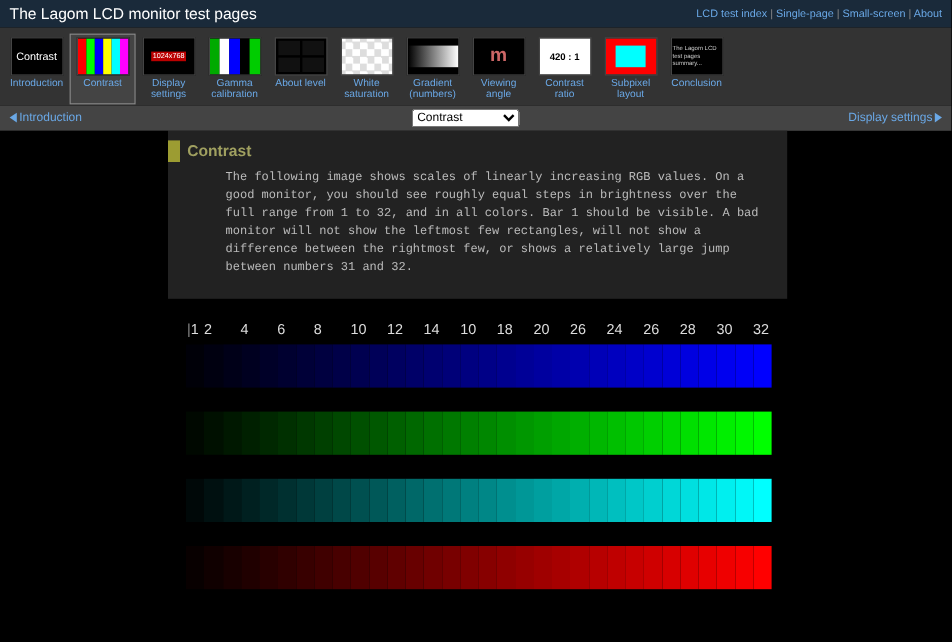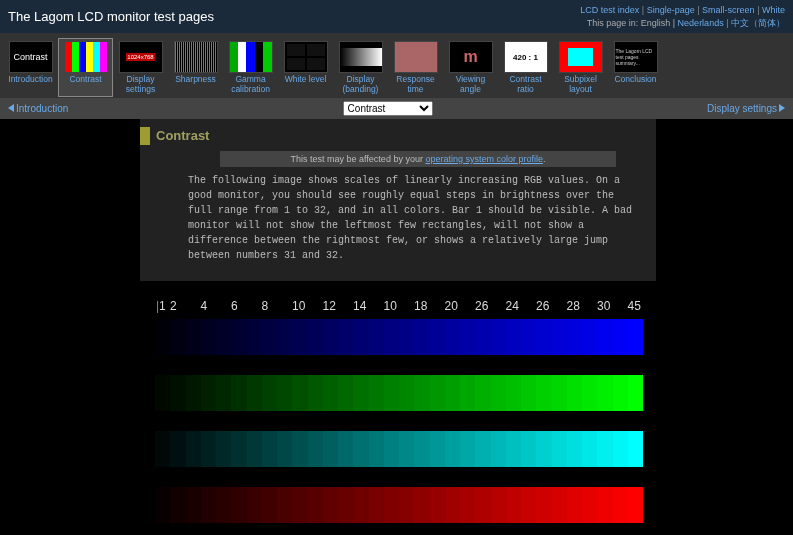--- a/index.html
+++ b/index.html
@@ -61,27 +61,21 @@
 <div class="header">
   <div class="header-title">The Lagom LCD monitor test pages</div>
   <div class="header-right">
     <div>
       <a>LCD test index</a>
       <span class="sep"> | </span>
       <a>Single-page</a>
       <span class="sep"> | </span>
       <a>Small-screen</a>
       <span class="sep"> | </span>
-      <a>White</a>
-    </div>
-    <div class="txtsmall">
-      <span>This page in: English |</span>
-      <a>Nederlands</a>
-      <span class="sep"> | </span>
-      <a>中文（简体）</a>
+      <a>About</a>
     </div>
   </div>
 </div>
 
 <div class="nav-row">
   <div class="nav-item">
     <div class="nav-thumb">
         <span class="th-welcome">Contrast</span>
       </div>
     <div class="nav-label">Introduction</div>
@@ -100,58 +94,52 @@
     <div class="nav-label">Contrast</div>
   </div>
   <div class="nav-item">
     <div class="nav-thumb">
         <span class="th-res">1024x768</span>
       </div>
     <div class="nav-label">Display settings</div>
   </div>
   <div class="nav-item">
     <div class="nav-thumb">
-        <div class="th-sharp"></div>
-      </div>
-    <div class="nav-label">Sharpness</div>
-  </div>
-  <div class="nav-item">
-    <div class="nav-thumb">
         <div class="th-gamma">
           <div style="background:#0a0"></div>
           <div style="background:#fff"></div>
           <div style="background:#00f"></div>
           <div style="background:#000"></div>
           <div style="background:#0c0"></div>
         </div>
       </div>
     <div class="nav-label">Gamma calibration</div>
   </div>
   <div class="nav-item">
     <div class="nav-thumb">
         <div class="th-black">
           <div></div>
           <div></div>
           <div></div>
           <div></div>
         </div>
       </div>
-    <div class="nav-label">White level</div>
+    <div class="nav-label">About level</div>
+  </div>
+  <div class="nav-item">
+    <div class="nav-thumb">
+        <div class="th-white"></div>
+      </div>
+    <div class="nav-label">White saturation</div>
   </div>
   <div class="nav-item">
     <div class="nav-thumb">
         <div class="th-grad"></div>
       </div>
-    <div class="nav-label">Display (banding)</div>
-  </div>
-  <div class="nav-item">
-    <div class="nav-thumb">
-        <div class="th-resp"></div>
-      </div>
-    <div class="nav-label">Response time</div>
+    <div class="nav-label">Gradient (numbers)</div>
   </div>
   <div class="nav-item">
     <div class="nav-thumb">
         <span class="th-ang">m</span>
       </div>
     <div class="nav-label">Viewing angle</div>
   </div>
   <div class="nav-item">
     <div class="nav-thumb">
         <div class="th-cr">420 : 1</div>
@@ -188,23 +176,20 @@
     </a>
 </div>
 
 <div class="content">
   <div class="content-margin"></div>
   <div class="content-main">
     <div class="page-head">
       <div class="accent-bar"></div>
       <div class="page-title">Contrast</div>
     </div>
-    <div class="notice">
-      <span>This test may be affected by your </span><a>operating system color profile</a>.
-    </div>
     <div class="body-text">The following image shows scales of linearly increasing RGB values. On a good monitor, you should see roughly equal steps in brightness over the full range from 1 to 32, and in all colors. Bar 1 should be visible. A bad monitor will not show the leftmost few rectangles, will not show a difference between the rightmost few, or shows a relatively large jump between numbers 31 and 32.</div>
   </div>
 </div>
 
 <div class="test-area">
   <div class="tick-row" id="tick-row">
       <span style="width:4px;text-align:right;color:#888">|</span>
       <div class="tick" style="width:11px">1</div>
       <div class="tick" style="width:15.25px">2</div>
       <div class="tick" style="width:15.25px"></div>
@@ -229,21 +214,21 @@
       <div class="tick" style="width:15.25px">26</div>
       <div class="tick" style="width:15.25px"></div>
       <div class="tick" style="width:15.25px">24</div>
       <div class="tick" style="width:15.25px"></div>
       <div class="tick" style="width:15.25px">26</div>
       <div class="tick" style="width:15.25px"></div>
       <div class="tick" style="width:15.25px">28</div>
       <div class="tick" style="width:15.25px"></div>
       <div class="tick" style="width:15.25px">30</div>
       <div class="tick" style="width:15.25px"></div>
-      <div class="tick" style="width:15.25px">45</div>
+      <div class="tick" style="width:15.25px">32</div>
     </div>
   <div id="bars-container">
       <div class="bar">
         <div class="seg" style="background: rgb(0, 0, 8);"></div>
         <div class="seg" style="background: rgb(0, 0, 16);"></div>
         <div class="seg" style="background: rgb(0, 0, 24);"></div>
         <div class="seg" style="background: rgb(0, 0, 32);"></div>
         <div class="seg" style="background: rgb(0, 0, 40);"></div>
         <div class="seg" style="background: rgb(0, 0, 48);"></div>
         <div class="seg" style="background: rgb(0, 0, 56);"></div>

